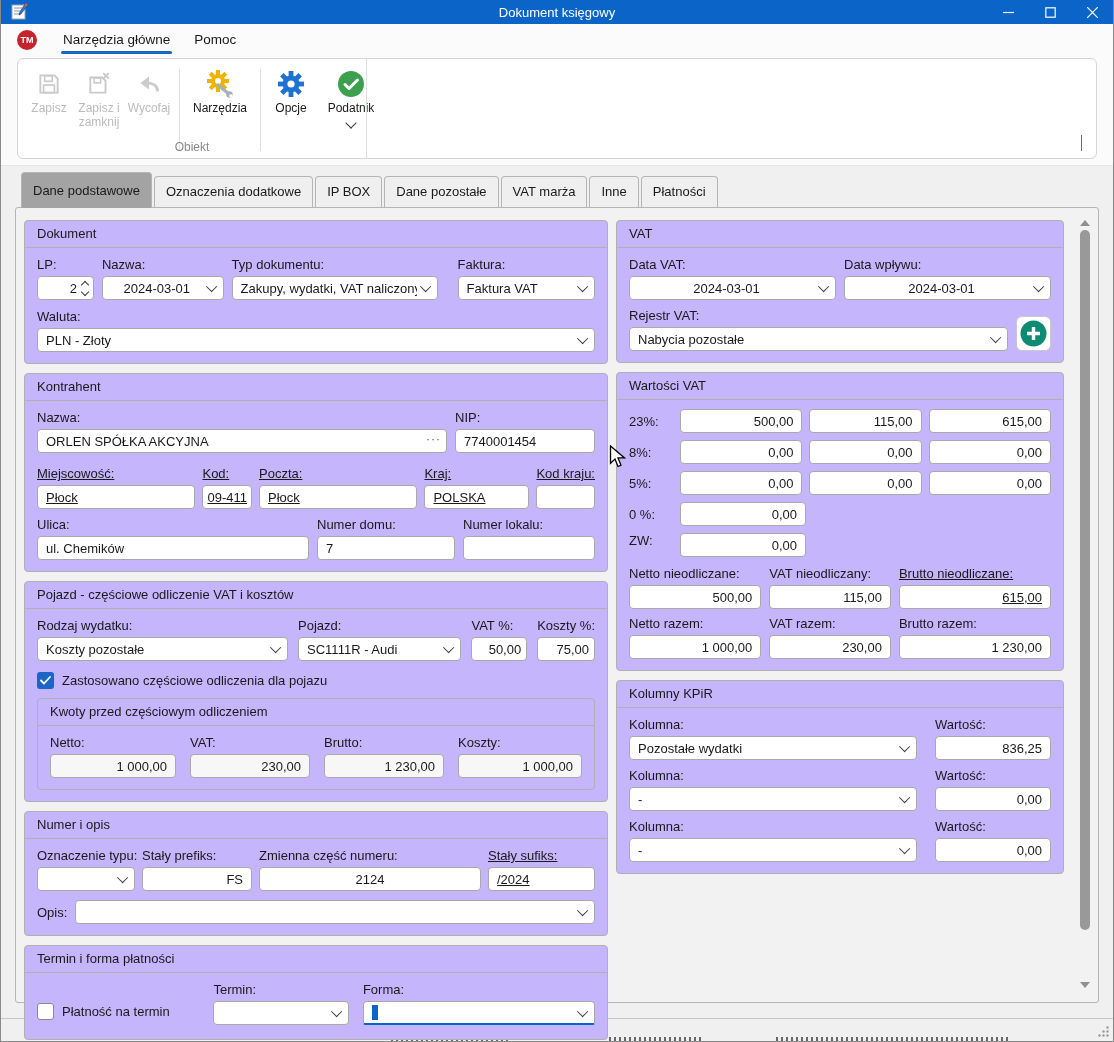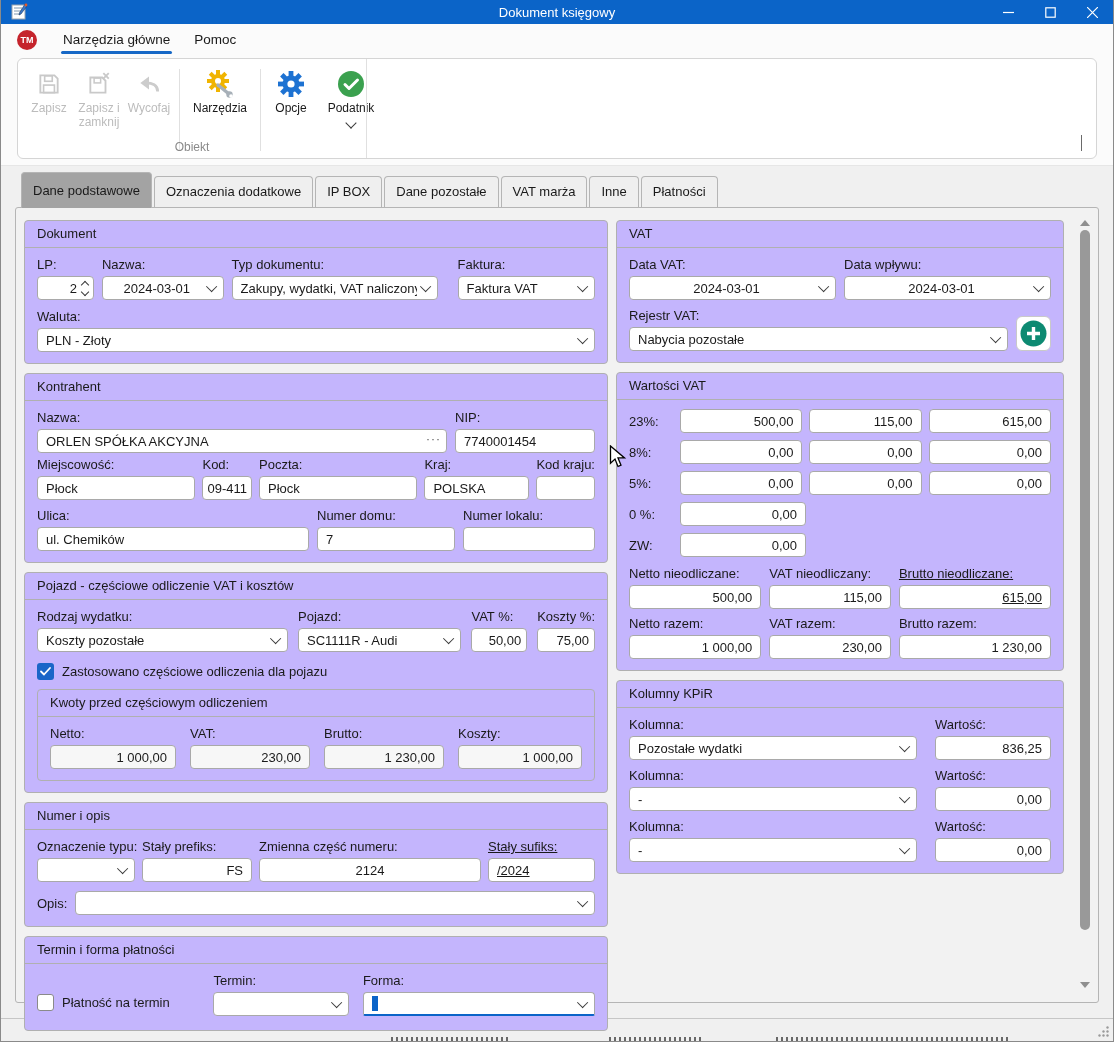--- a/index.html
+++ b/index.html
@@ -284,21 +284,21 @@
             <div class="fcol" style="flex:1; position:relative;">
               <span class="lbl">Nazwa:</span>
               <input class="fld" style="padding-right: 13px;" value="ORLEN SPÓŁKA AKCYJNA">
               <span class="dots-btn" style="top:22px;">···</span>
             </div>
             <div class="fcol" style="width:140px;">
               <span class="lbl">NIP:</span>
               <input class="fld" value="7740001454" style="">
             </div>
           </div>
-          <div class="row" style="gap:7px; margin-top:4px;">
+          <div class="row" style="gap:7px; margin-top:13px;text-decoration:underline;">
             <div class="fcol" style="width:160px;">
               <span class="lbl">Miejscowość:</span>
               <input class="fld" value="Płock" style="">
             </div>
             <div class="fcol" style="width:50px;">
               <span class="lbl">Kod:</span>
               <input class="fld" style="padding: 0px 4px;" value="09-411">
             </div>
             <div class="fcol" style="width:160px;">
               <span class="lbl">Poczta:</span>
@@ -510,21 +510,21 @@
           <div class="row" style="gap:7px; align-items:center;">
             <span style="width:44px;">5%:</span>
             <input class="fld num" style="flex: 1 1 0%;" value="0,00">
             <input class="fld num" style="flex: 0.9 1 0%;" value="0,00">
             <input class="fld num" style="flex: 1 1 0%;" value="0,00">
           </div>
           <div class="row" style="gap:7px; align-items:center;">
             <span style="width:44px;">0 %:</span>
             <input class="fld num" style="width: 126px;" value="0,00">
           </div>
-          <div class="row" style="gap:7px; align-items:center;">
+          <div class="row" style="gap:7px; align-items:flex-start;">
             <span style="width:44px;">ZW:</span>
             <input class="fld num" style="width: 126px;" value="0,00">
           </div>
           <div class="row" style="gap:8px; margin-top:2px;">
             <div class="fcol" style="flex:1;">
               <span class="lbl">Netto nieodliczane:</span>
               <input class="fld num" value="500,00" style="">
             </div>
             <div class="fcol" style="flex:0.92;">
               <span class="lbl">VAT nieodliczany:</span>

